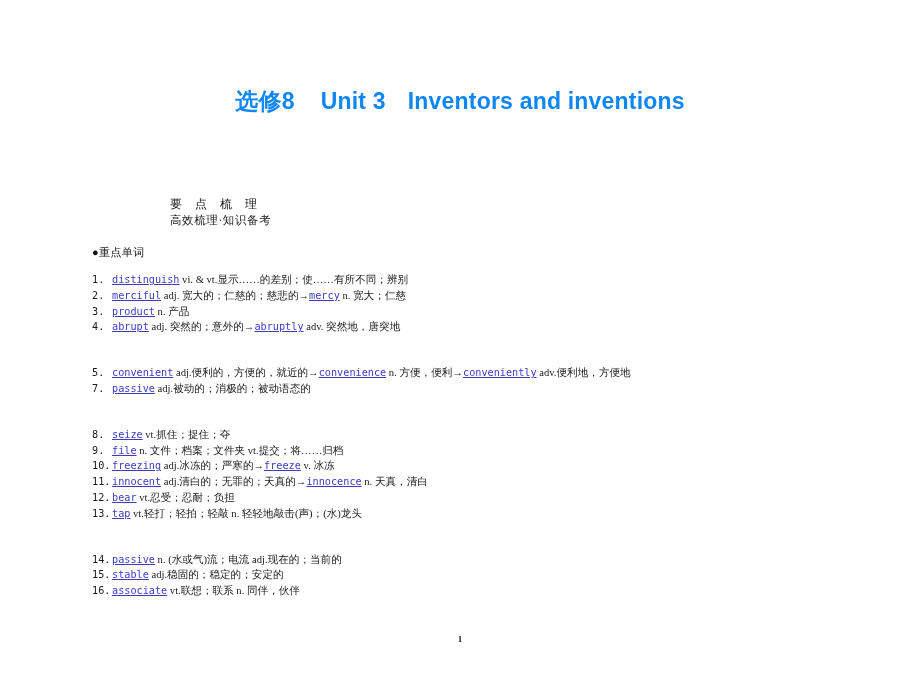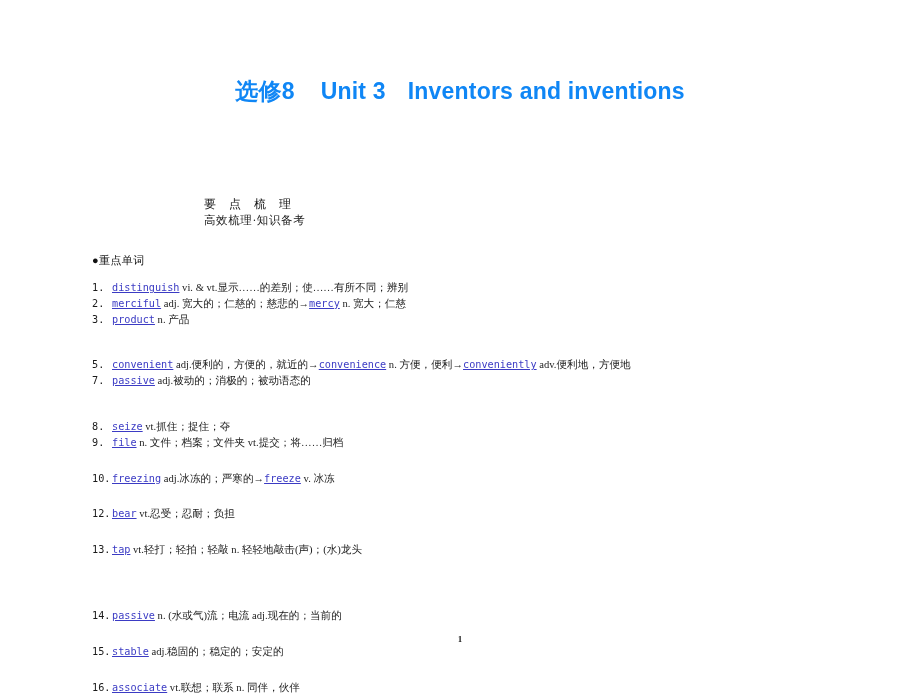--- a/index.html
+++ b/index.html
@@ -13,21 +13,21 @@
     position: relative;
     font-family: "Liberation Serif", "DejaVu Serif", serif;
     color: #1a1a1a;
     overflow: hidden;
   }
 
   
   .page-title {
     position: absolute;
     left: 0;
-    top: 76px;
+    top: 86px;
     width: 920px;
     text-align: center;
     font-family: "Liberation Sans", "DejaVu Sans", sans-serif;
     font-weight: bold;
     font-size: 23px;
     letter-spacing: 0.2px;
     color: #0f86f5;
     white-space: nowrap;
   }
   .page-title .seg {
@@ -47,32 +47,32 @@
     font-size: 11.5px;
     flex-direction: column;
   }
   .section-head .primary {
     font-family: "Liberation Serif", "DejaVu Serif", serif;
     font-size: 12px;
     letter-spacing: 5px;
     color: #1a1a1a;
   }
   .section-head .secondary {
-    margin-left: 112px;
+    margin-left: 78px;
     font-family: "Liberation Serif", "DejaVu Serif", serif;
     font-size: 11.5px;
     letter-spacing: 0.6px;
     color: #1a1a1a;
   }
 
   
   .vocab-area {
     position: absolute;
     left: 92px;
-    top: 252px;
+    top: 244px;
     width: 780px;
   }
   .vocab-heading {
     font-size: 11px;
     letter-spacing: 0.4px;
     color: #111;
     margin: 0 0 6px 0;
     line-height: 16px;
   }
   .vocab-group {
@@ -92,21 +92,20 @@
     white-space: nowrap;
     letter-spacing: 0;
   }
   .vocab-line .num {
     display: inline-block;
     min-width: 20px;
     text-align: left;
   }
   .vocab-line .num.wide {
     min-width: 20px;
-    margin-top: 20px;
   }
   .hw {
     color: #3b3bc4;
     text-decoration: underline;
     text-underline-offset: 1px;
   }
   .cn {
     font-family: "Liberation Serif", "DejaVu Serif", serif;
     font-size: 10.6px;
   }
@@ -143,20 +142,23 @@
   <div class="vocab-group group-gap-1">
     <div class="vocab-line">
       <span class="num">1.</span><span class="hw">distinguish</span><span class="cn"> vi. &amp; vt.显示……的差别；使……有所不同；辨别</span>
     </div>
     <div class="vocab-line">
       <span class="num">2.</span><span class="hw">merciful</span><span class="cn"> adj. 宽大的；仁慈的；慈悲的→</span><span class="hw">mercy</span><span class="cn"> n. 宽大；仁慈</span>
     </div>
     <div class="vocab-line">
       <span class="num">3.</span><span class="hw">product</span><span class="cn"> n. 产品</span>
     </div>
+    <div class="vocab-line">
+      <span class="num">4.</span><span class="hw">abrupt</span><span class="cn"> adj. 突然的；意外的→</span><span class="hw">abruptly</span><span class="cn"> adv. 突然地，唐突地</span>
+    </div>
   </div>
 
   <div class="vocab-group group-gap-2">
     <div class="vocab-line">
       <span class="num">5.</span><span class="hw">convenient</span><span class="cn"> adj.便利的，方便的，就近的→</span><span class="hw">convenience</span><span class="cn"> n. 方便，便利→</span><span class="hw">conveniently</span><span class="cn"> adv.便利地，方便地</span>
     </div>
     <div class="vocab-line">
       <span class="num">7.</span><span class="hw">passive</span><span class="cn"> adj.被动的；消极的；被动语态的</span>
     </div>
   </div>
@@ -165,20 +167,23 @@
     <div class="vocab-line">
       <span class="num">8.</span><span class="hw">seize</span><span class="cn"> vt.抓住；捉住；夺</span>
     </div>
     <div class="vocab-line">
       <span class="num">9.</span><span class="hw">file</span><span class="cn"> n. 文件；档案；文件夹 vt.提交；将……归档</span>
     </div>
     <div class="vocab-line">
       <span class="num wide">10.</span><span class="hw">freezing</span><span class="cn"> adj.冰冻的；严寒的→</span><span class="hw">freeze</span><span class="cn"> v. 冰冻</span>
     </div>
     <div class="vocab-line">
+      <span class="num wide">11.</span><span class="hw">innocent</span><span class="cn"> adj.清白的；无罪的；天真的→</span><span class="hw">innocence</span><span class="cn"> n. 天真，清白</span>
+    </div>
+    <div class="vocab-line">
       <span class="num wide">12.</span><span class="hw">bear</span><span class="cn"> vt.忍受；忍耐；负担</span>
     </div>
     <div class="vocab-line">
       <span class="num wide">13.</span><span class="hw">tap</span><span class="cn"> vt.轻打；轻拍；轻敲 n. 轻轻地敲击(声)；(水)龙头</span>
     </div>
   </div>
 
   <div class="vocab-group group-gap-4">
     <div class="vocab-line">
       <span class="num wide">14.</span><span class="hw">passive</span><span class="cn"> n. (水或气)流；电流 adj.现在的；当前的</span>

